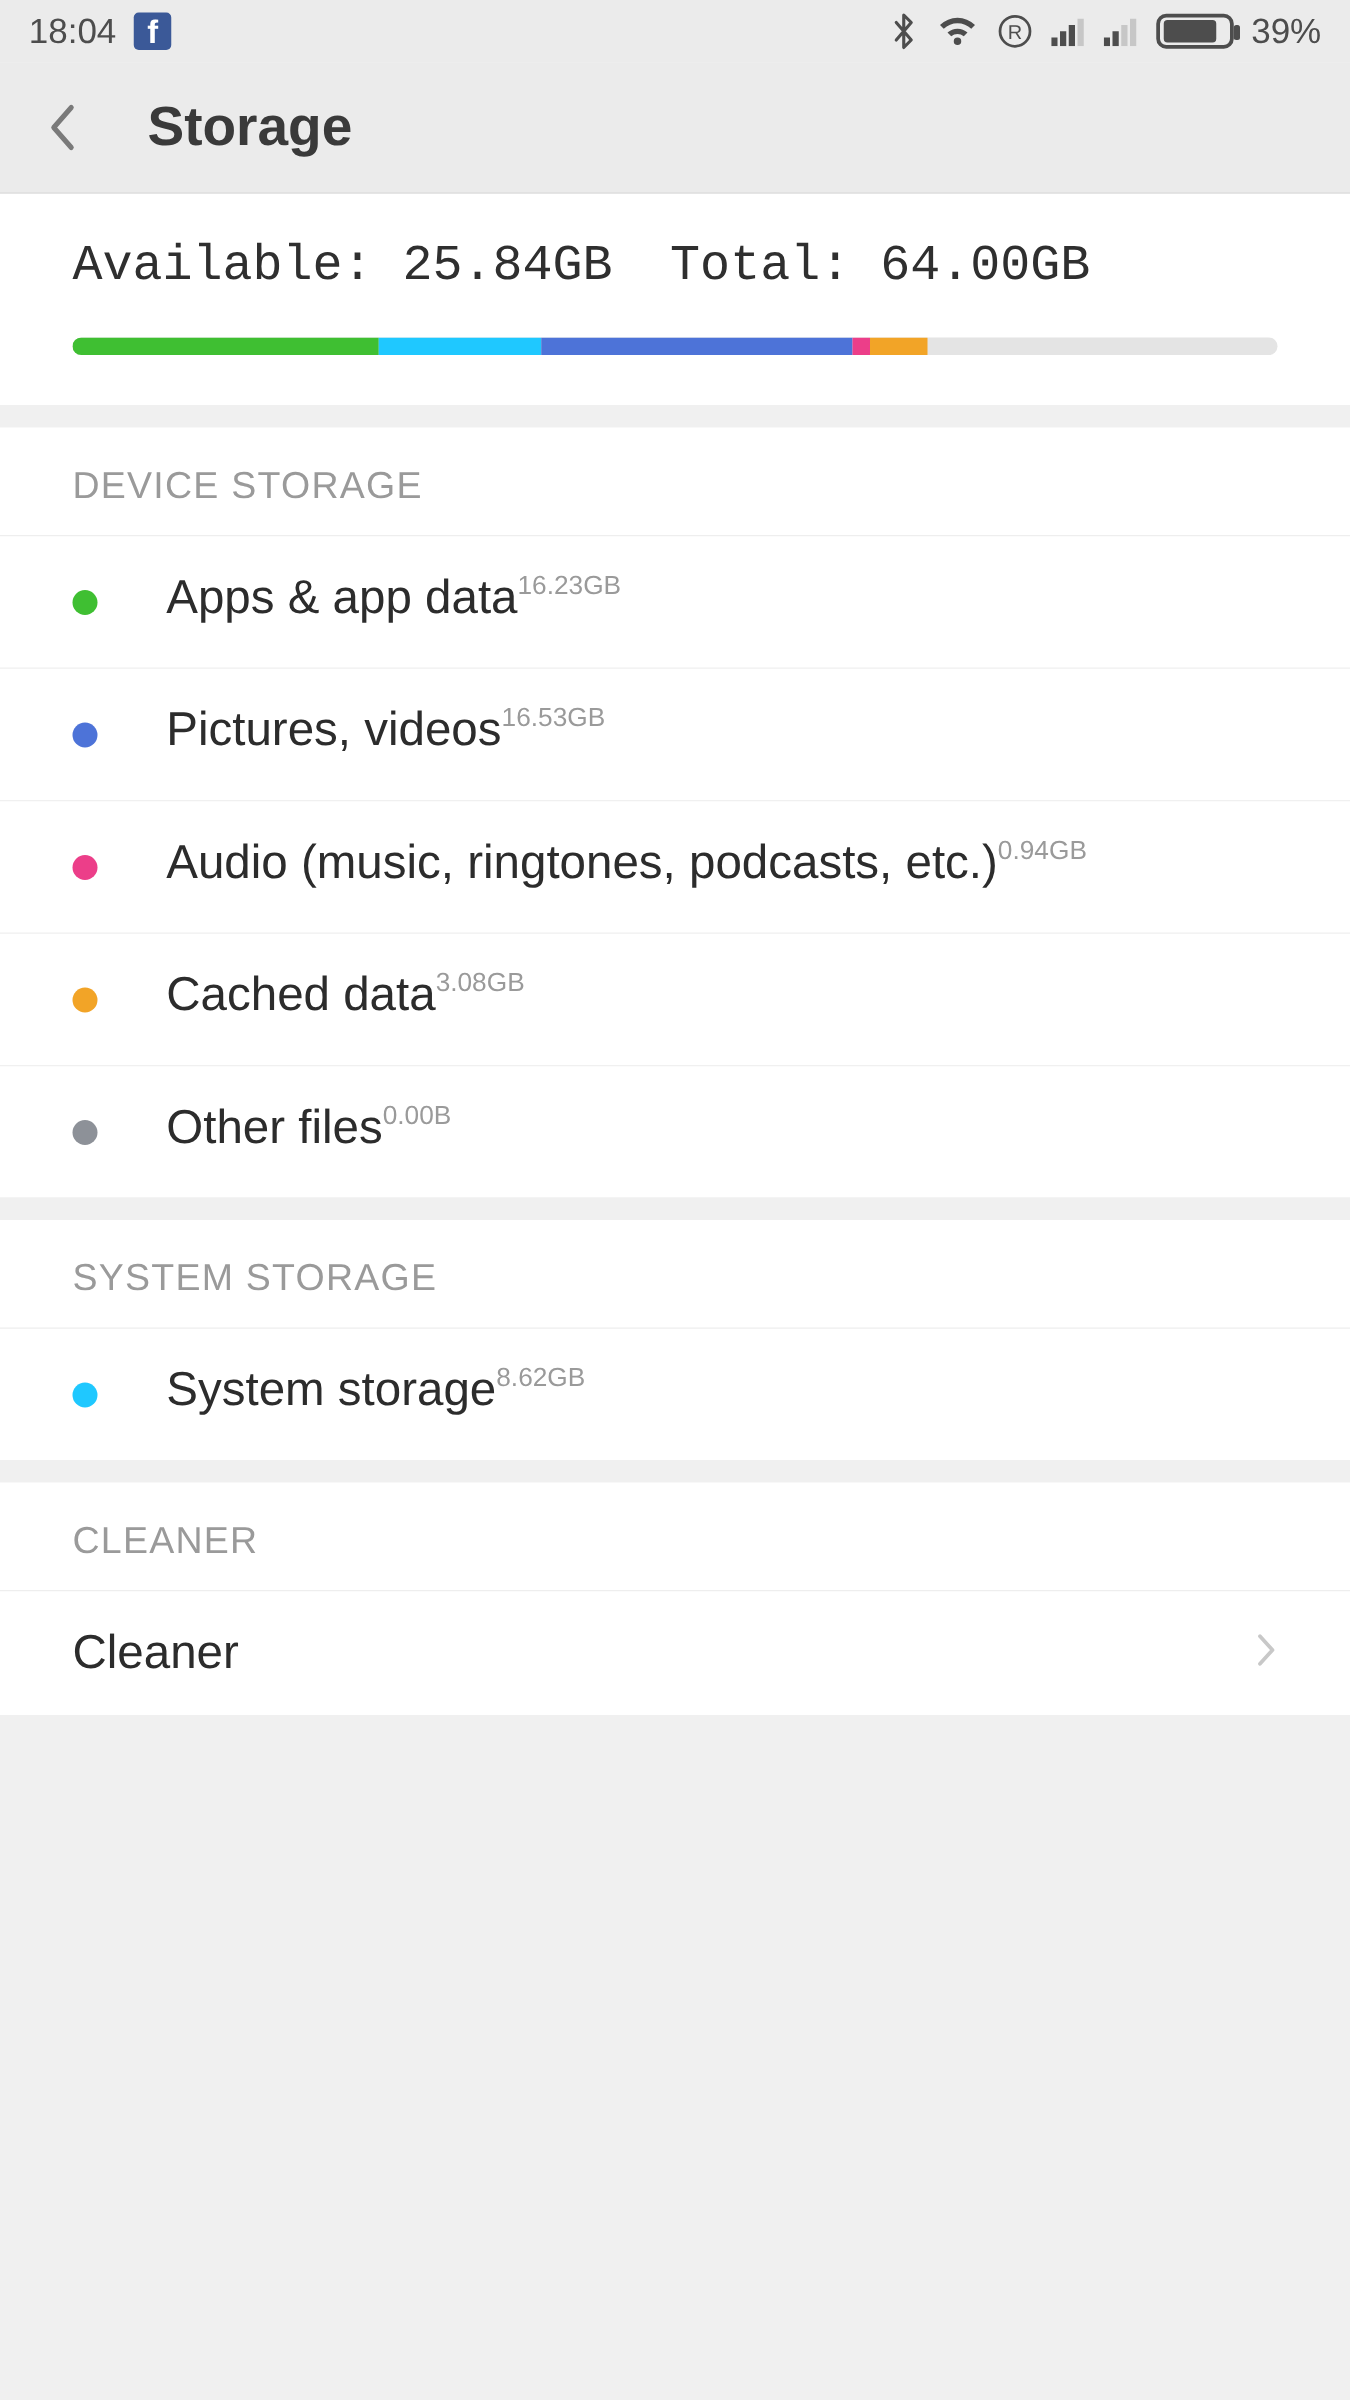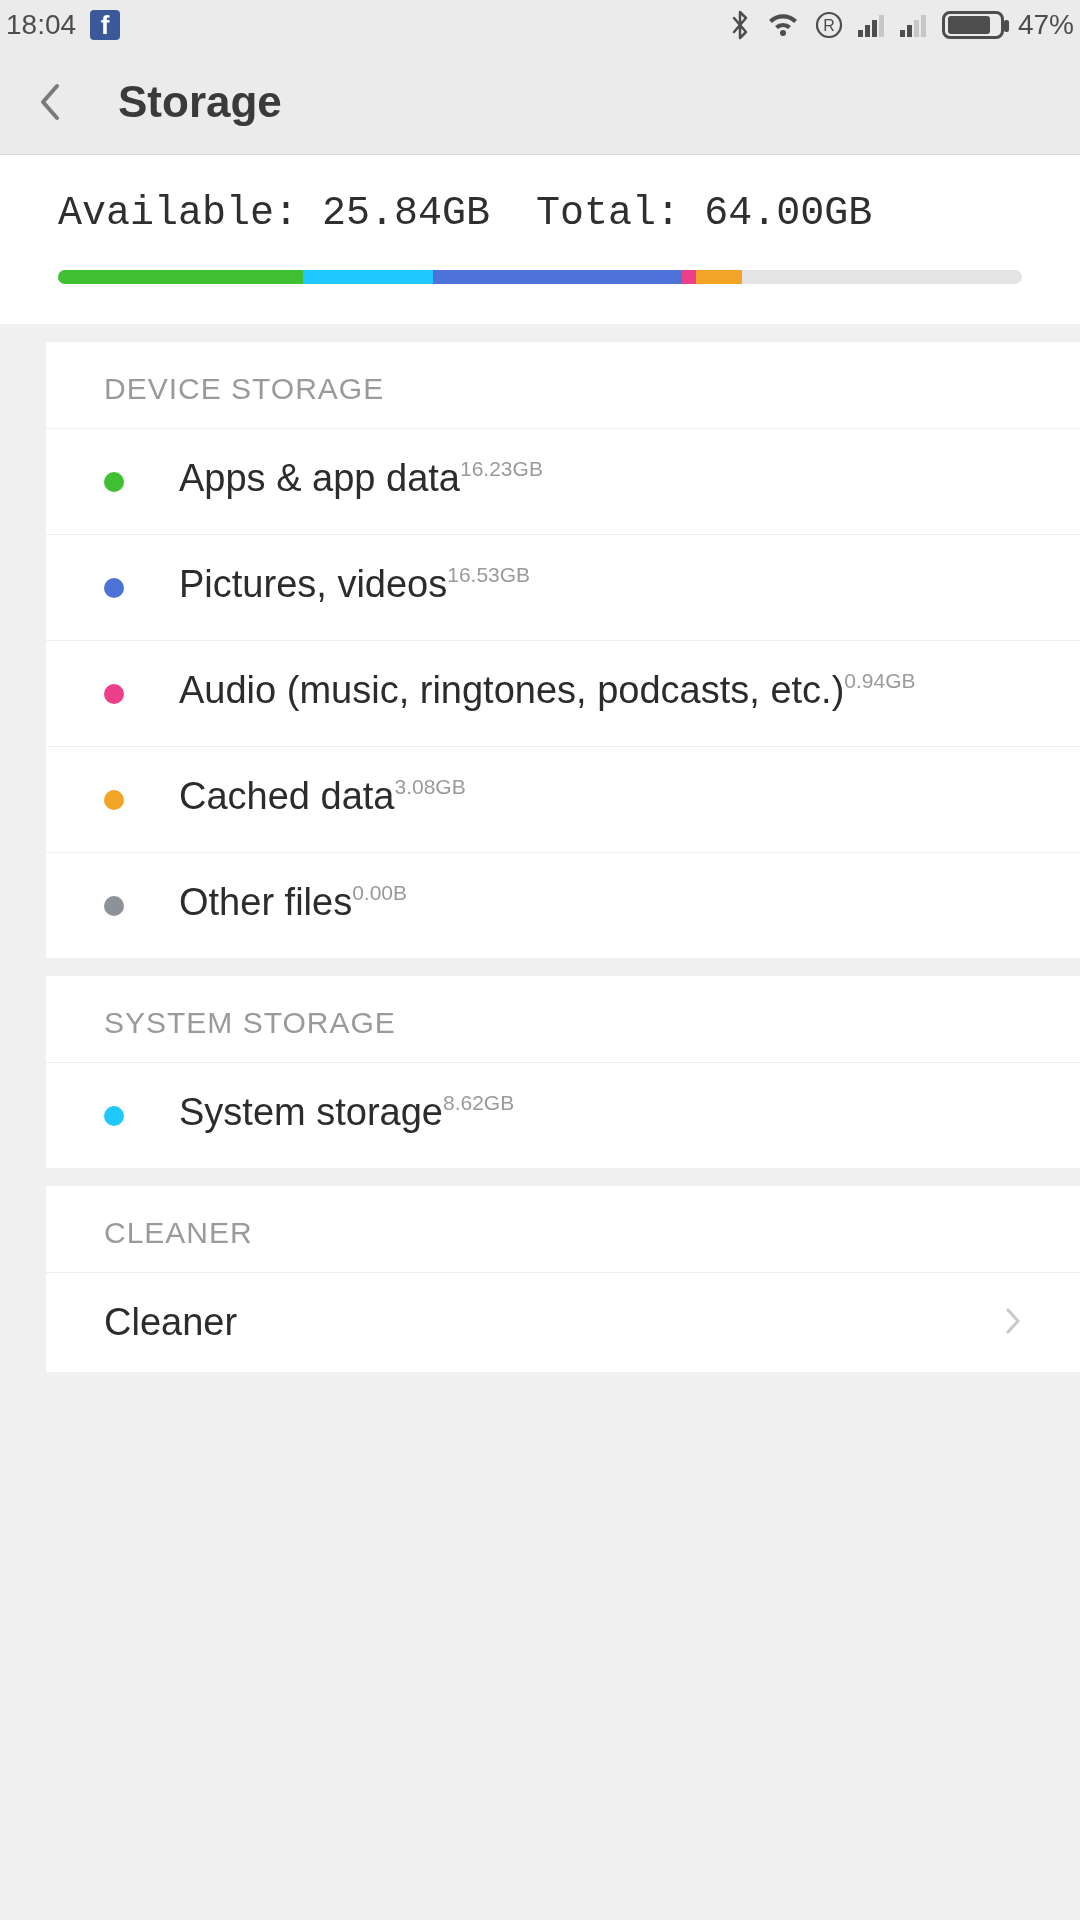--- a/index.html
+++ b/index.html
@@ -10,21 +10,21 @@
     background: #f0f0f0;
     color: #333;
     overflow: hidden;
   }
   
   .status-bar {
     height: 50px;
     background: #ebebeb;
     display: flex;
     align-items: center;
-    padding: 0 6px;
+    padding: 0 23px;
     font-size: 28px;
     color: #4d4d4d;
   }
   .status-left { display: flex; align-items: center; gap: 14px; }
   .status-right { margin-left: auto; display: flex; align-items: center; gap: 14px; }
   .fb-icon {
     width: 30px; height: 30px; background:#3b5998; border-radius:4px;
     display:flex; align-items:flex-end; justify-content:center;
     color:#fff; font-weight:bold; font-size:26px; line-height:30px;
   }
@@ -58,21 +58,21 @@
   .summary-text { font-size: 40px; color:#2f2f2f; display:flex; gap: 46px;}
   .bar {
     margin-top: 34px; height: 14px; width: 100%;
     background:#e4e4e4; border-radius: 7px; overflow:hidden;
     display:flex;
   }
   .seg { height:100%; }
 
   .gap { height: 18px; background:#f0f0f0; }
 
-  .section { background:#fff;margin-left:46px; }
+  .section { background:#fff; }
   .section-header {
     padding: 30px 58px 22px;
     font-size: 30px; letter-spacing: 1px;
     color:#9a9a9a;
     border-bottom:1px solid #eee;
   }
   .row {
     display:flex; align-items:center;
     padding: 28px 58px 28px;
     border-bottom: 1px solid #f0f0f0;
@@ -134,21 +134,21 @@
       <svg width="28" height="24" viewBox="0 0 28 24">
           <rect x="0" y="17" width="5" height="7" fill="#4d4d4d"></rect>
           <rect x="7" y="12" width="5" height="12" fill="#4d4d4d"></rect>
           <rect x="14" y="7" width="5" height="17" fill="#c7c7c7"></rect>
           <rect x="21" y="2" width="5" height="22" fill="#c7c7c7"></rect>
         </svg>
     </span>
     <span class="battery">
       <span class="battery-fill" style="width: 41.58px;"></span>
     </span>
-    <span>47%</span>
+    <span>39%</span>
   </div>
 </div>
 
 <div class="header">
   <span class="back-btn">
     <svg width="26" height="40" viewBox="0 0 26 40" fill="none" stroke="#7a7a7a" stroke-width="4" stroke-linecap="round" stroke-linejoin="round">
         <polyline points="20,4 6,20 20,36"></polyline>
       </svg>
   </span>
   <span class="header-title">Storage</span>

